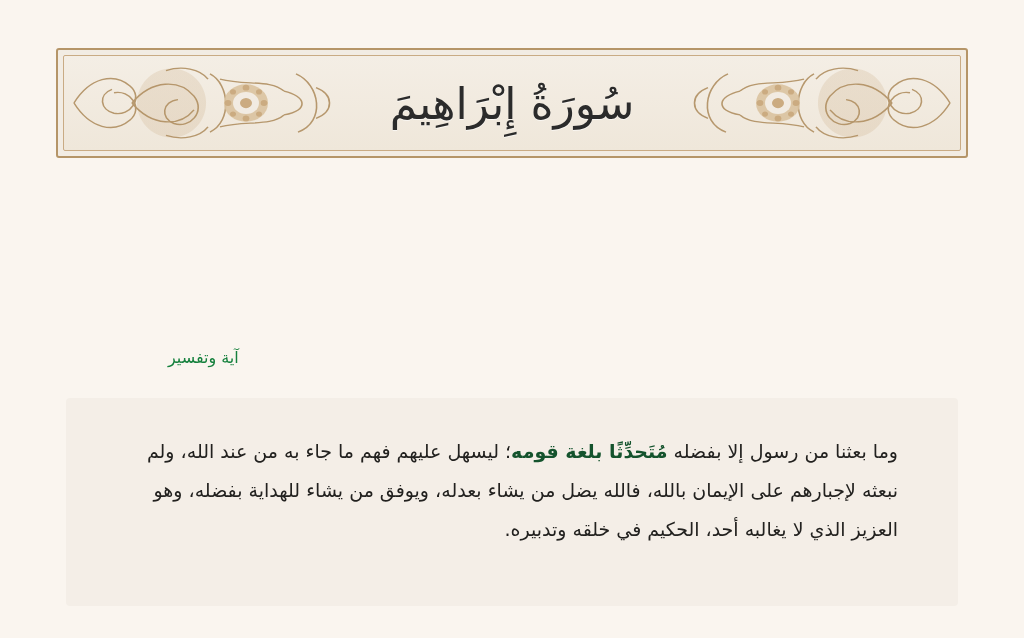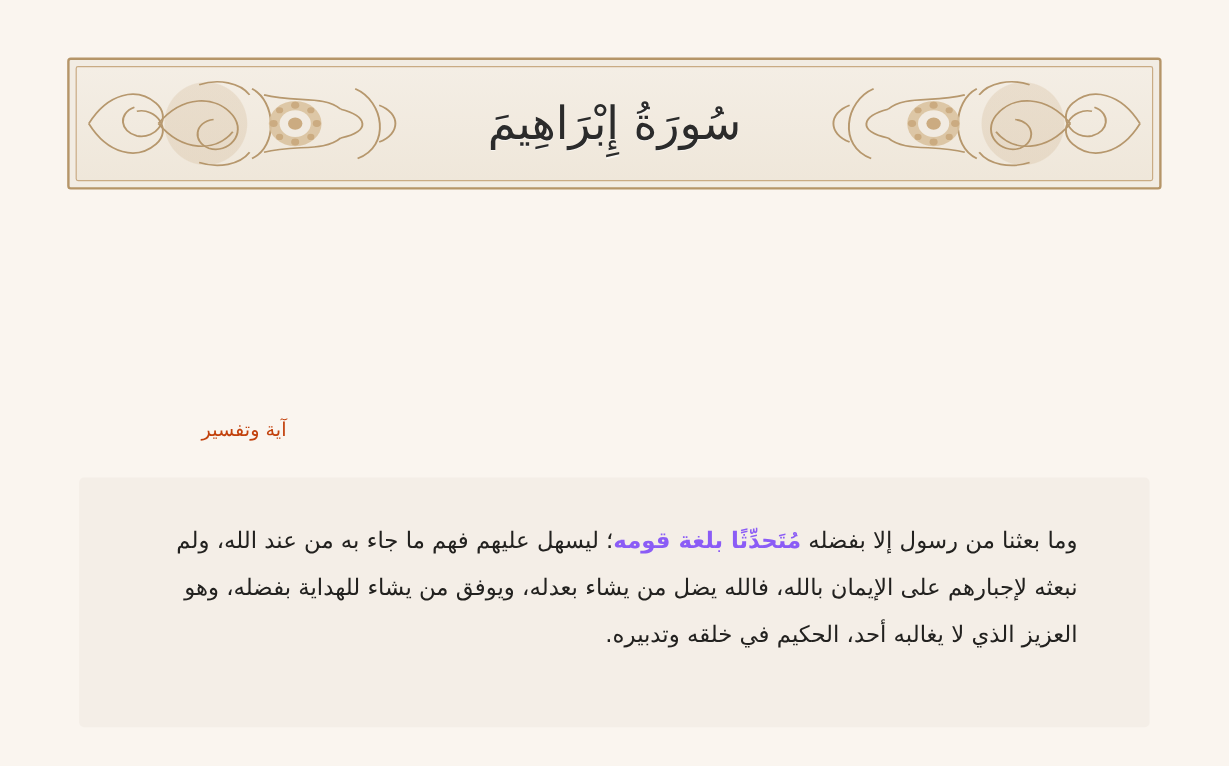--- a/index.html
+++ b/index.html
@@ -57,21 +57,21 @@
   .orn.right { right: 6px; transform: scaleX(-1); }
   .orn svg { width: 100%; height: 100%; display: block; }
 
   .banner-title {
     position: absolute;
     left: 0; right: 0; top: 0; bottom: 0;
     display: flex;
     align-items: center;
     justify-content: center;
     font-family: "DejaVu Sans", "Liberation Serif", serif;
-    font-size: 38px;
+    font-size: 44px;
     color: #2b2b2b;
     letter-spacing: 0;
     direction: rtl;
     text-shadow: 0 1px 0 rgba(255,255,255,0.6);
   }
 
   
   .ayah {
     position: absolute;
     left: 56px;
@@ -94,21 +94,21 @@
   
   .section-label {
     position: absolute;
     right: 56px;
     top: 348px;
     width: 912px;
     text-align: left;
     direction: rtl;
     font-family: "DejaVu Sans", "Liberation Sans", sans-serif;
     font-size: 16px;
-    color: #c2410c;
+    color: #15803d;
   }
   .section-label .inner {
     display: inline-block;
     margin-left: 112px;
   }
 
   
   .tafsir {
     position: absolute;
     left: 66px;
@@ -123,21 +123,21 @@
     text-align: right;
   }
   .tafsir p {
     margin: 0;
     font-family: "DejaVu Sans", "Liberation Sans", sans-serif;
     font-size: 19px;
     line-height: 2.05;
     color: #22211f;
   }
   .hl {
-    color: #8b5cf6;
+    color: #14532d;
     font-weight: bold;
   }
 </style>
 </head>
 <body>
 
 <div class="page">
 
   <div class="banner">
     <div class="banner-inner">

